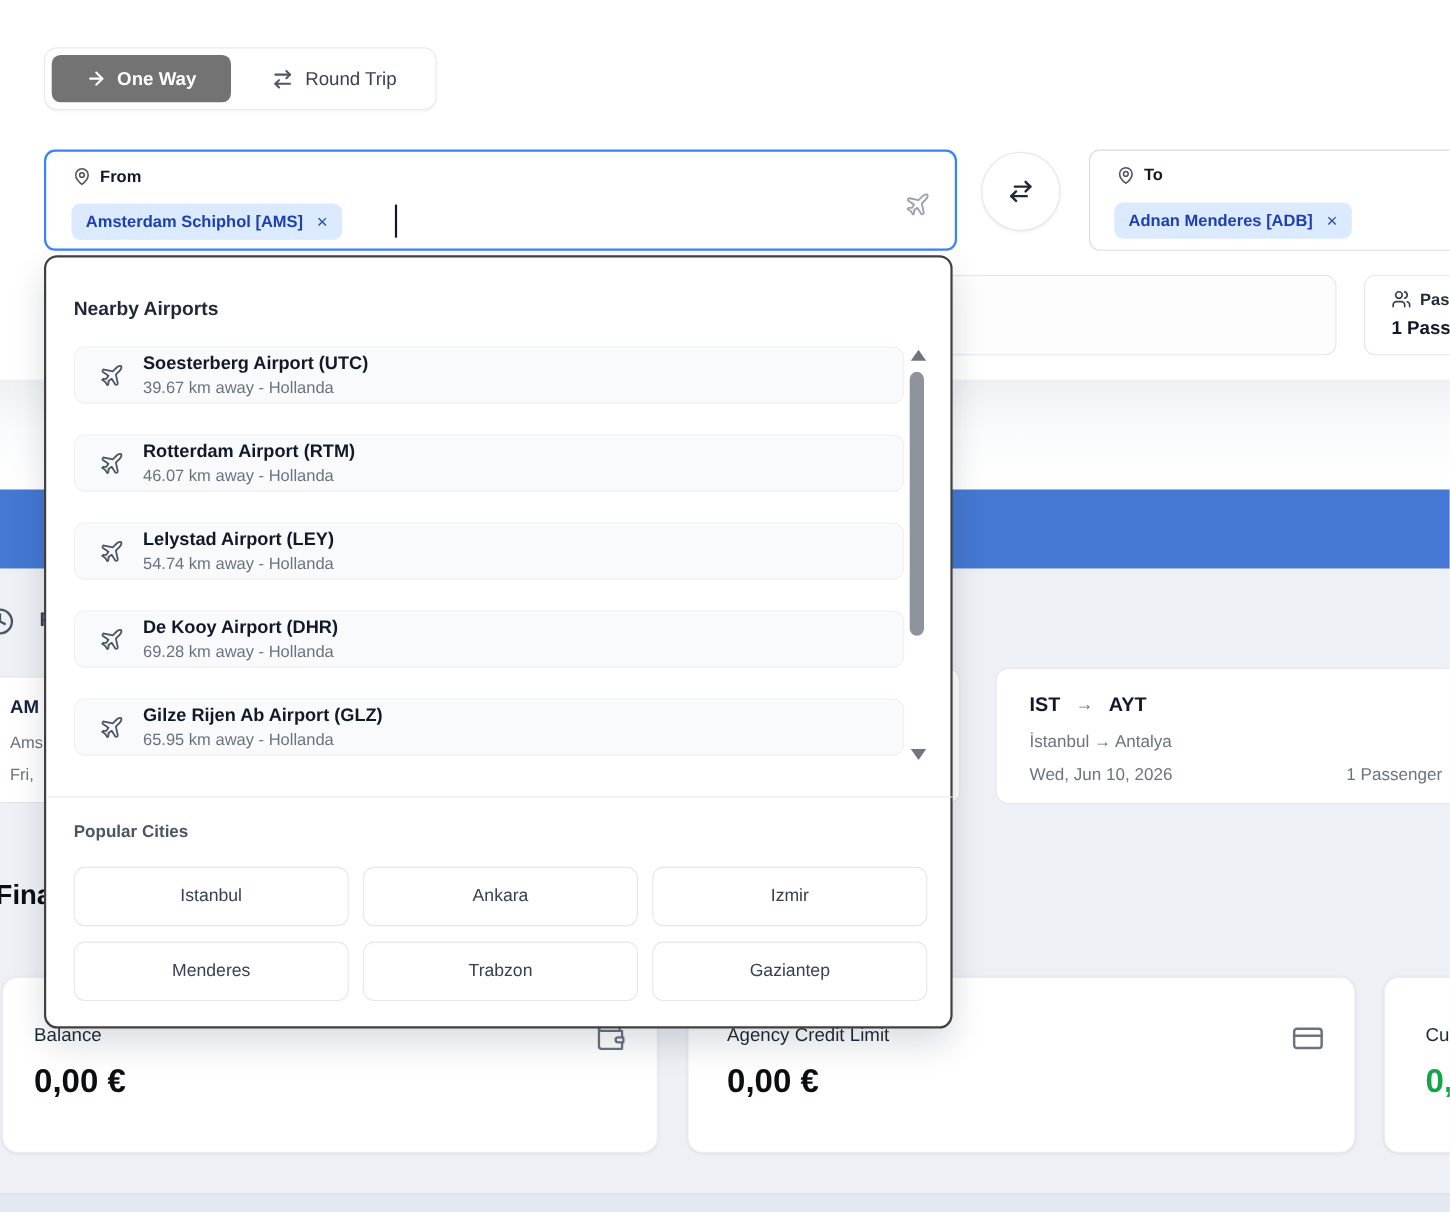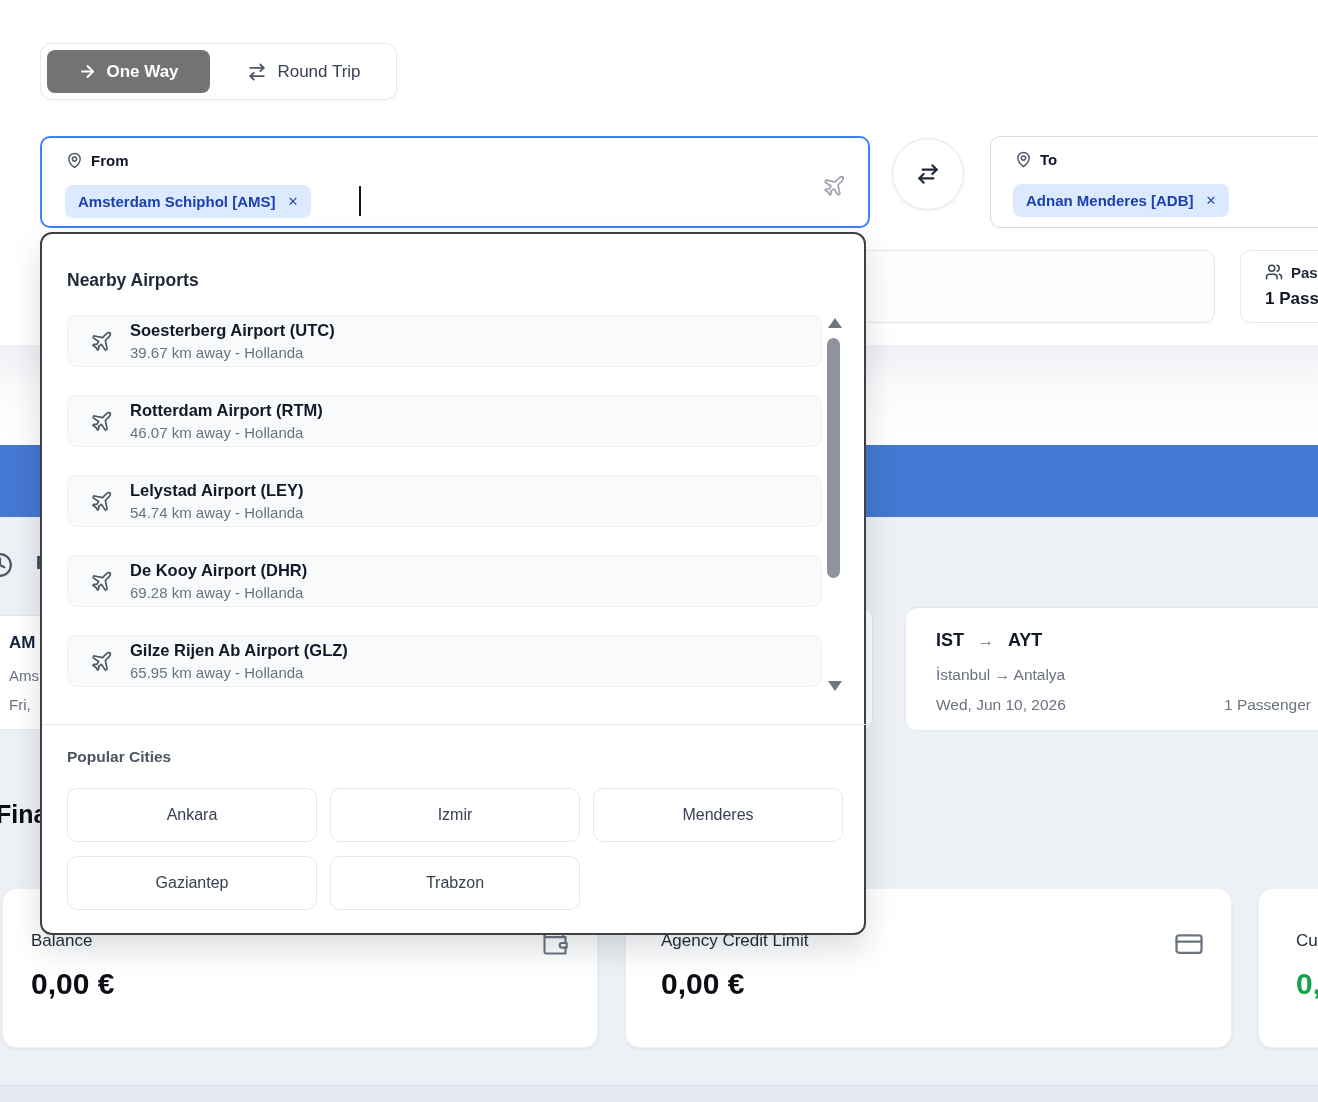--- a/index.html
+++ b/index.html
@@ -326,21 +326,22 @@
     <div class="scrollbar">
       <div class="scroll-arrow up"></div>
       <div class="scroll-thumb"></div>
       <div class="scroll-arrow down"></div>
     </div>
 
     <div class="dd-divider"></div>
     <div class="dd-sub">Popular Cities</div>
 
     <div class="city-grid">
+      <div class="city-btn">Istanbul</div>
       <div class="city-btn">Ankara</div>
       <div class="city-btn">Izmir</div>
       <div class="city-btn">Menderes</div>
+      <div class="city-btn">Trabzon</div>
       <div class="city-btn">Gaziantep</div>
-      <div class="city-btn">Trabzon</div>
     </div>
   </div>
 
 </div>
 
 </body></html>

